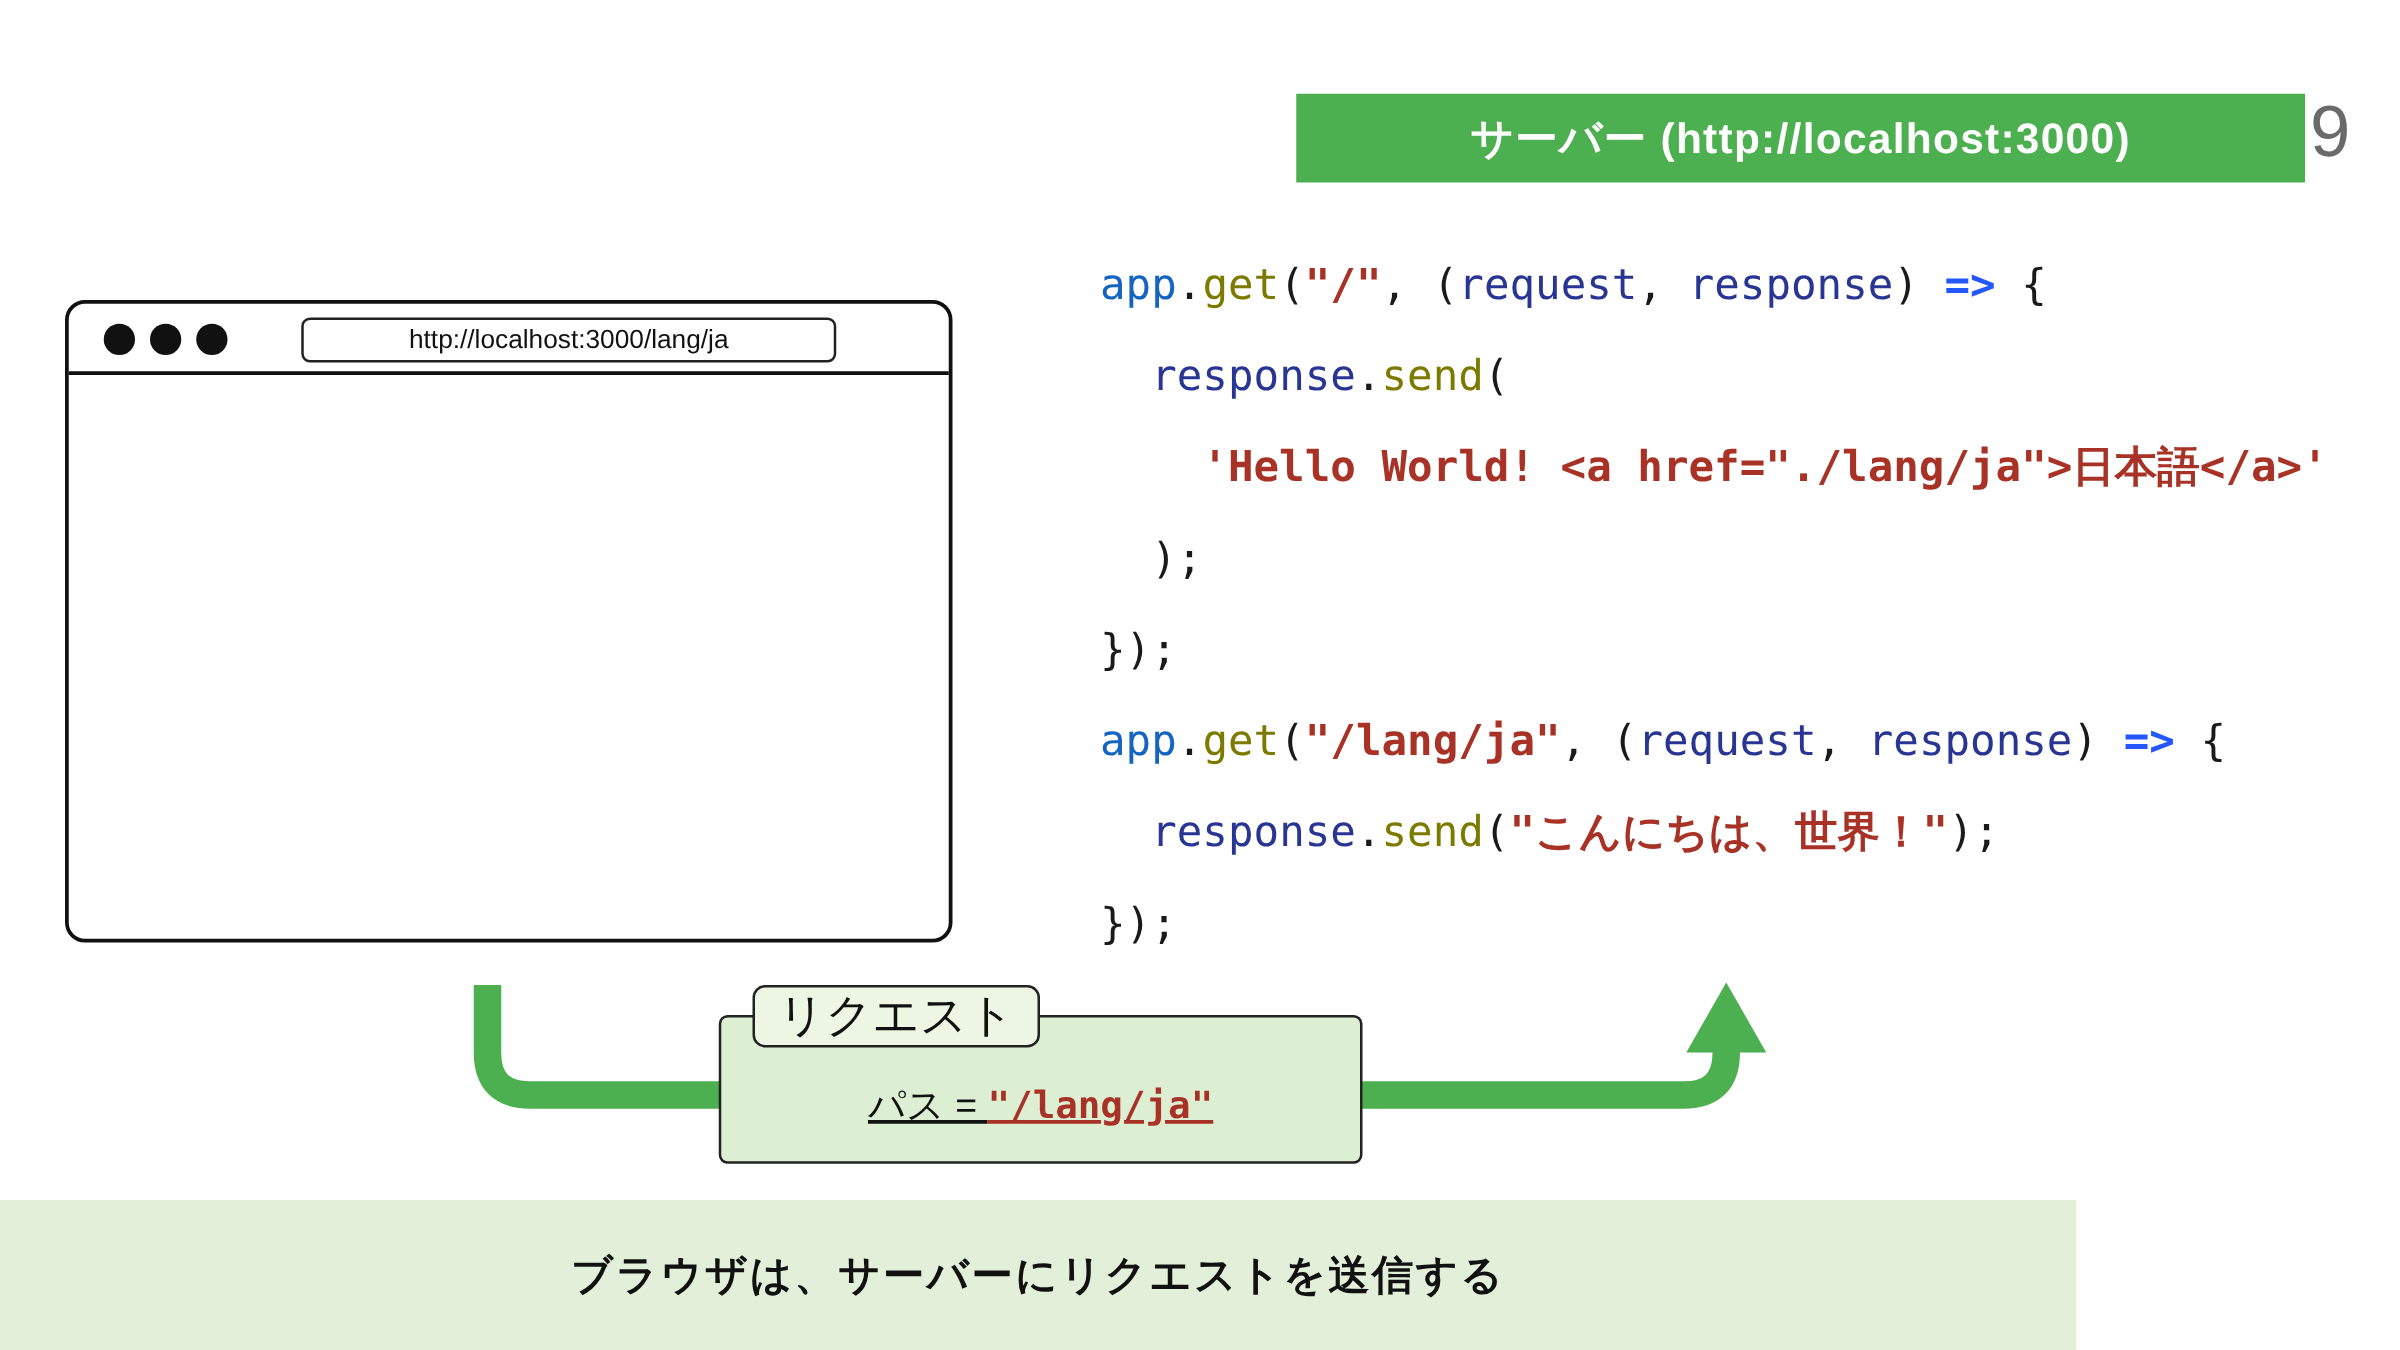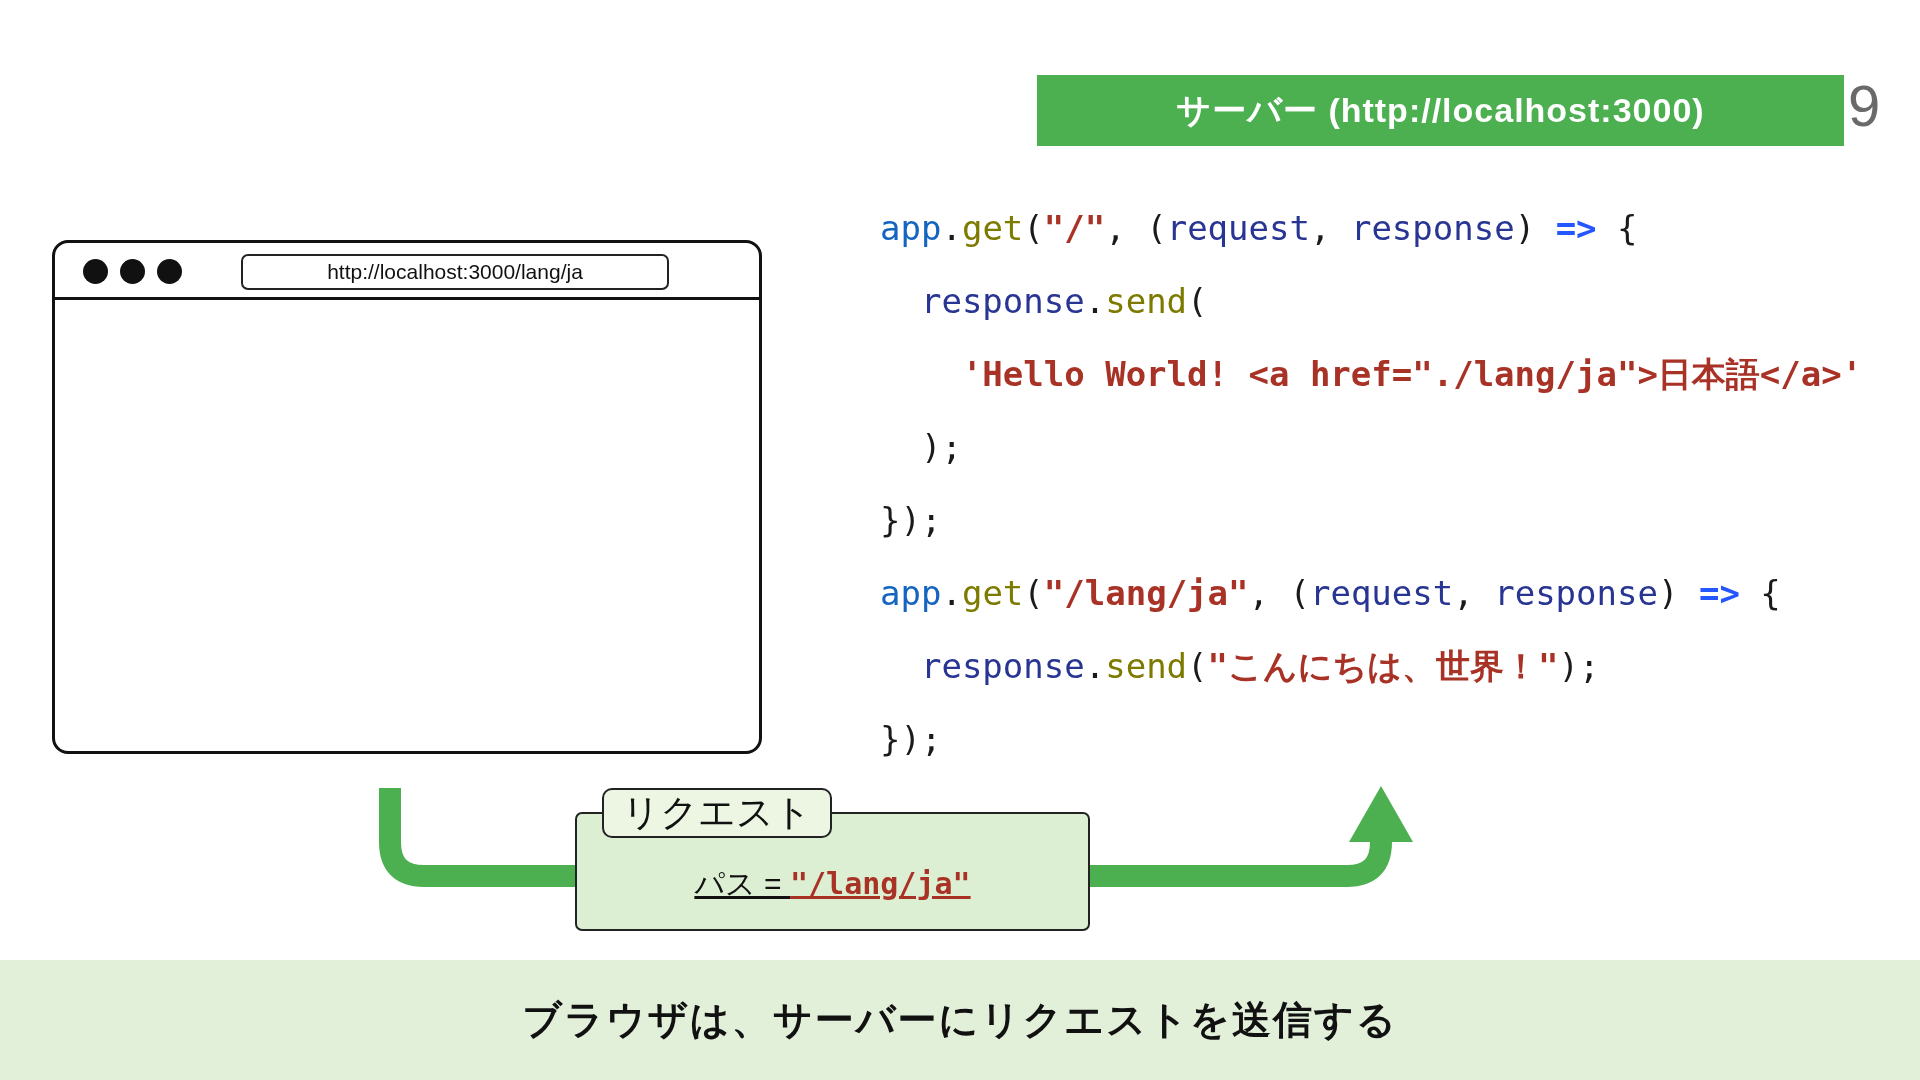--- a/index.html
+++ b/index.html
@@ -83,24 +83,24 @@
   }
   .path-row { font-size:30px; color:#111; }
   .path-row span { white-space:pre;text-decoration:underline; }
   .path-value {
     font-family:"DejaVu Sans Mono","Liberation Mono",monospace;
     color:var(--code-str); font-weight:bold;
   }
 
   
   .banner {
-    position:absolute; left:0; bottom:0; width:1920px; height:120px;
+    position:absolute; left:0; bottom:0; width:1661px; height:120px;
     background:var(--banner-green);
     display:flex; align-items:center; justify-content:center;
-    font-size:39px; font-weight:600; color:#111; letter-spacing:2px;
+    font-size:33px; font-weight:600; color:#111; letter-spacing:2px;
   }
 </style>
 </head>
 <body>
 
 <div class="slide">
 
   <div class="hdr hdr-server">サーバー (http://localhost:3000)</div>
   <div class="page-number">9</div>
 

